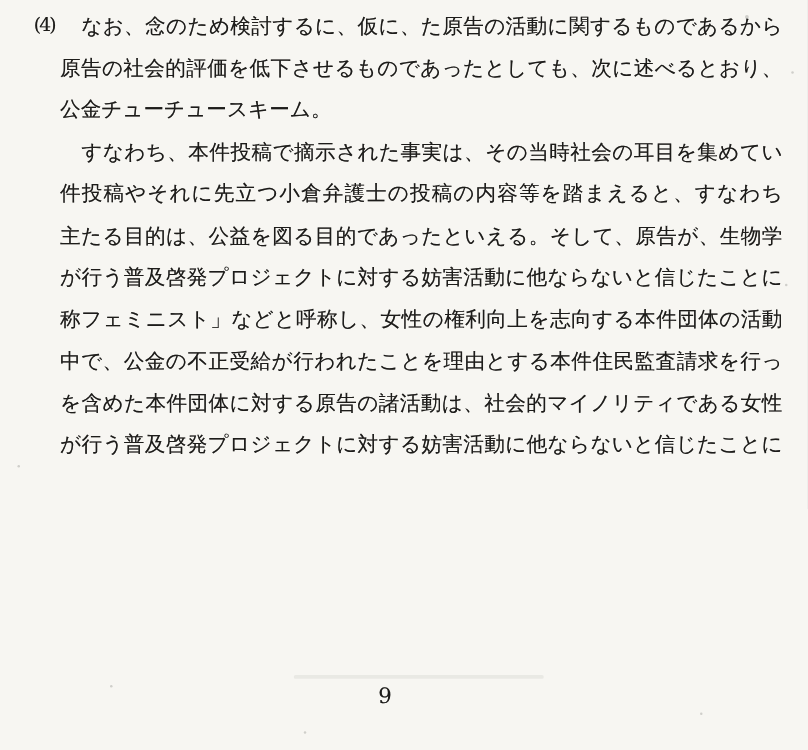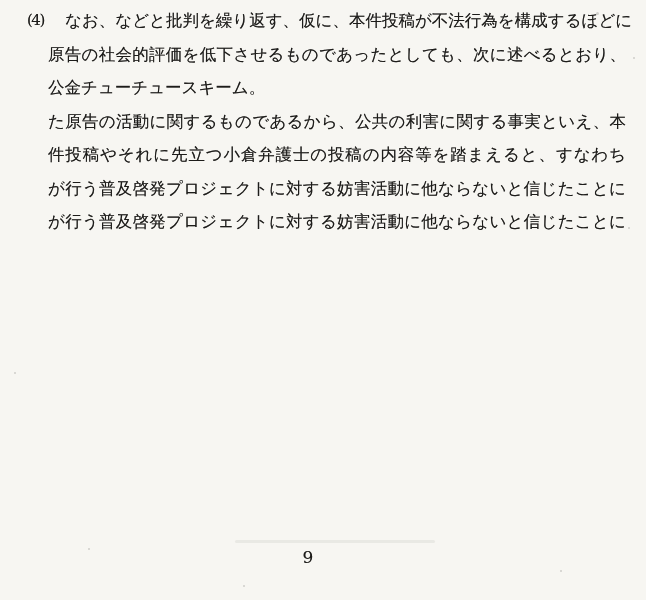--- a/index.html
+++ b/index.html
@@ -71,28 +71,32 @@
   }
 </style>
 </head>
 <body>
 
 <div class="page">
 
   <div class="textblock">
 
     <div class="line indent">
-      <span class="marker">(4)</span><span class="line-text">なお、などと批判を繰り返す、仮に、本件投稿が不法行為を構成するほどに</span>
+      <span class="marker">(4)</span><span class="line-text">なお、念のため検討するに、仮に、た原告の活動に関するものであるから</span>
     </div>
 
     <div class="line">原告の社会的評価を低下させるものであったとしても、次に述べるとおり、</div>
     <div class="line short">公金チューチュースキーム。</div>
-    <div class="line">た原告の活動に関するものであるから、公共の利害に関する事実といえ、本</div>
+    <div class="line indent">すなわち、本件投稿で摘示された事実は、その当時社会の耳目を集めてい</div>
     <div class="line">件投稿やそれに先立つ小倉弁護士の投稿の内容等を踏まえると、すなわち</div>
+    <div class="line">主たる目的は、公益を図る目的であったといえる。そして、原告が、生物学</div>
     <div class="line">が行う普及啓発プロジェクトに対する妨害活動に他ならないと信じたことに</div>
+    <div class="line">称フェミニスト」などと呼称し、女性の権利向上を志向する本件団体の活動</div>
+    <div class="line">中で、公金の不正受給が行われたことを理由とする本件住民監査請求を行っ</div>
+    <div class="line">を含めた本件団体に対する原告の諸活動は、社会的マイノリティである女性</div>
     <div class="line">が行う普及啓発プロジェクトに対する妨害活動に他ならないと信じたことに</div>
 
   </div>
 
   <div class="page-number">9</div>
 
   <div class="speck" style="left:596px; top:12px; width:3px; height:3px;"></div>
   <div class="speck" style="left:633px; top:57px; width:2px; height:2px;"></div>
   <div class="speck" style="left:628px; top:227px; width:2px; height:2px;"></div>
   <div class="speck" style="left:14px; top:372px; width:2px; height:2px;"></div>

